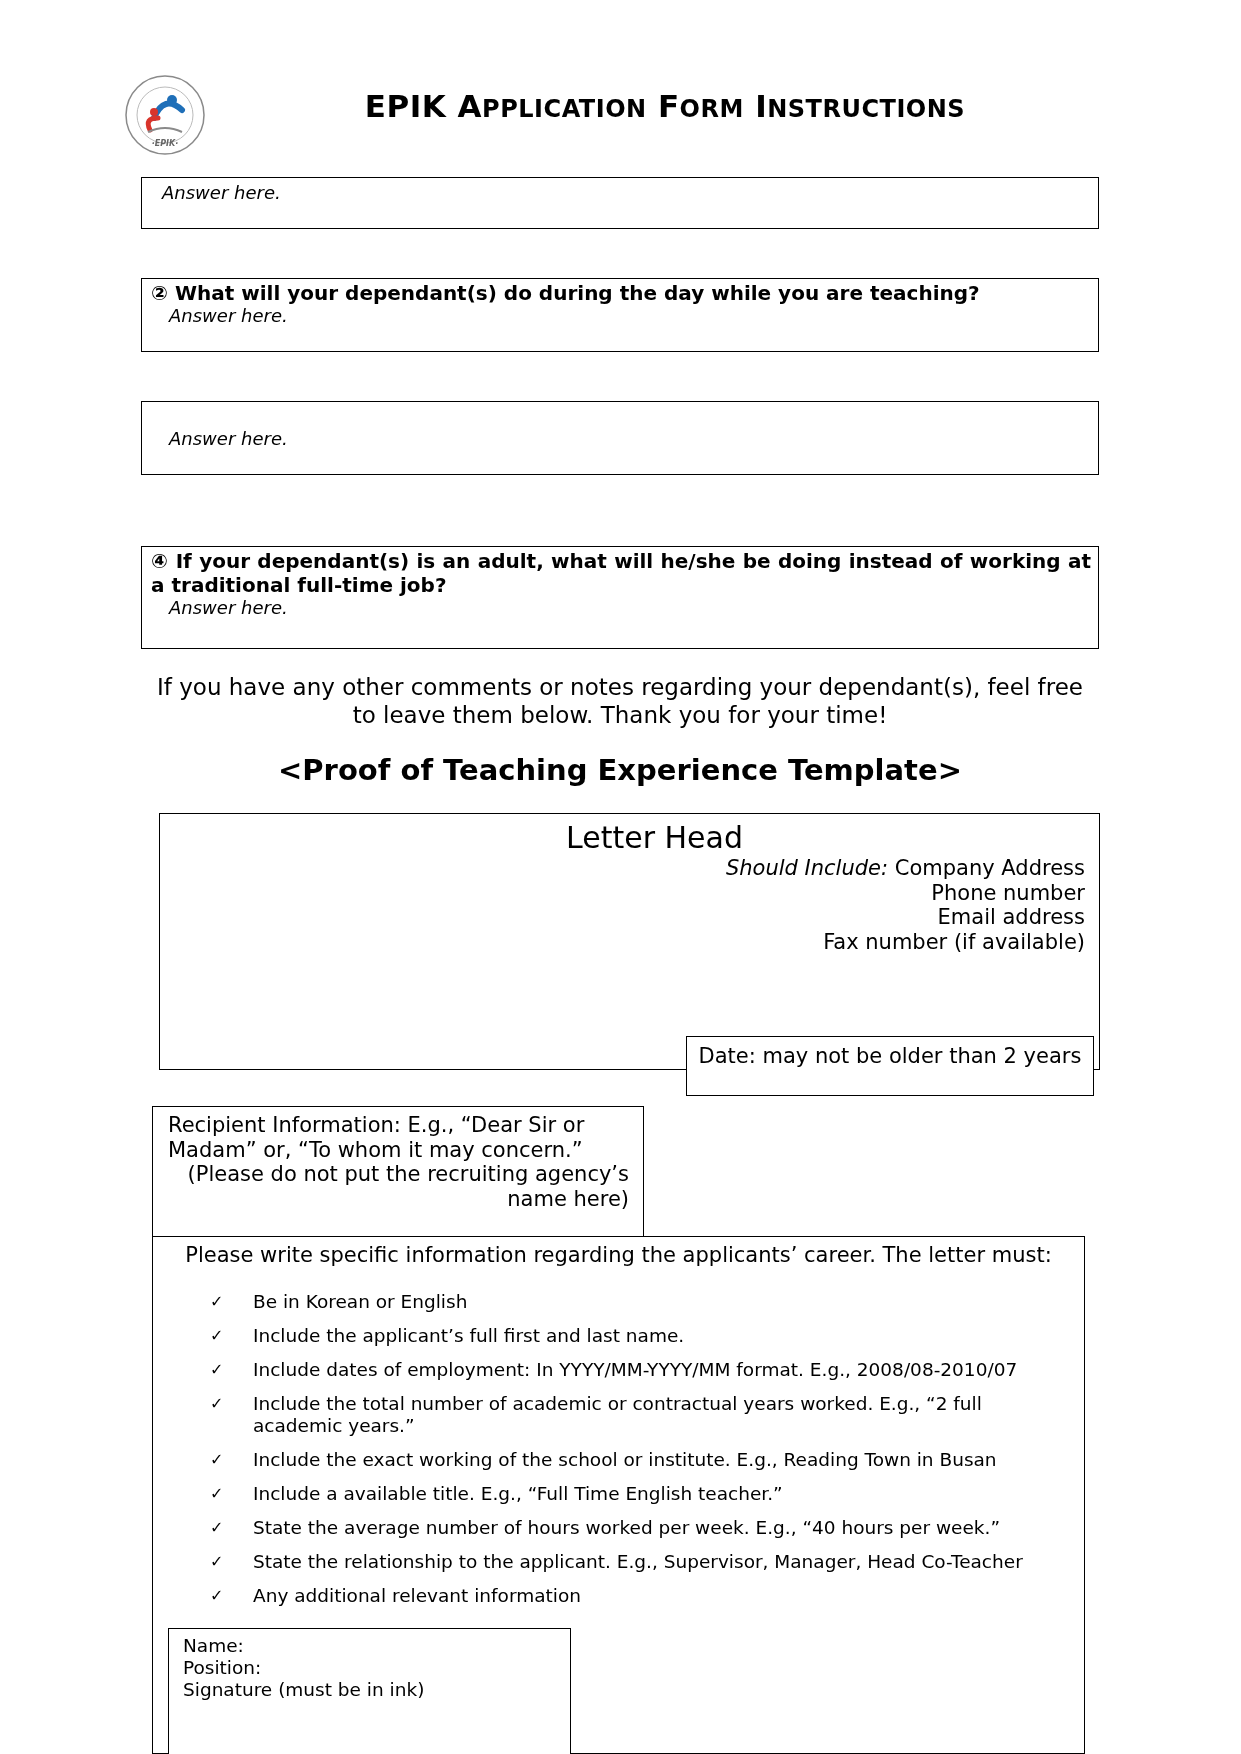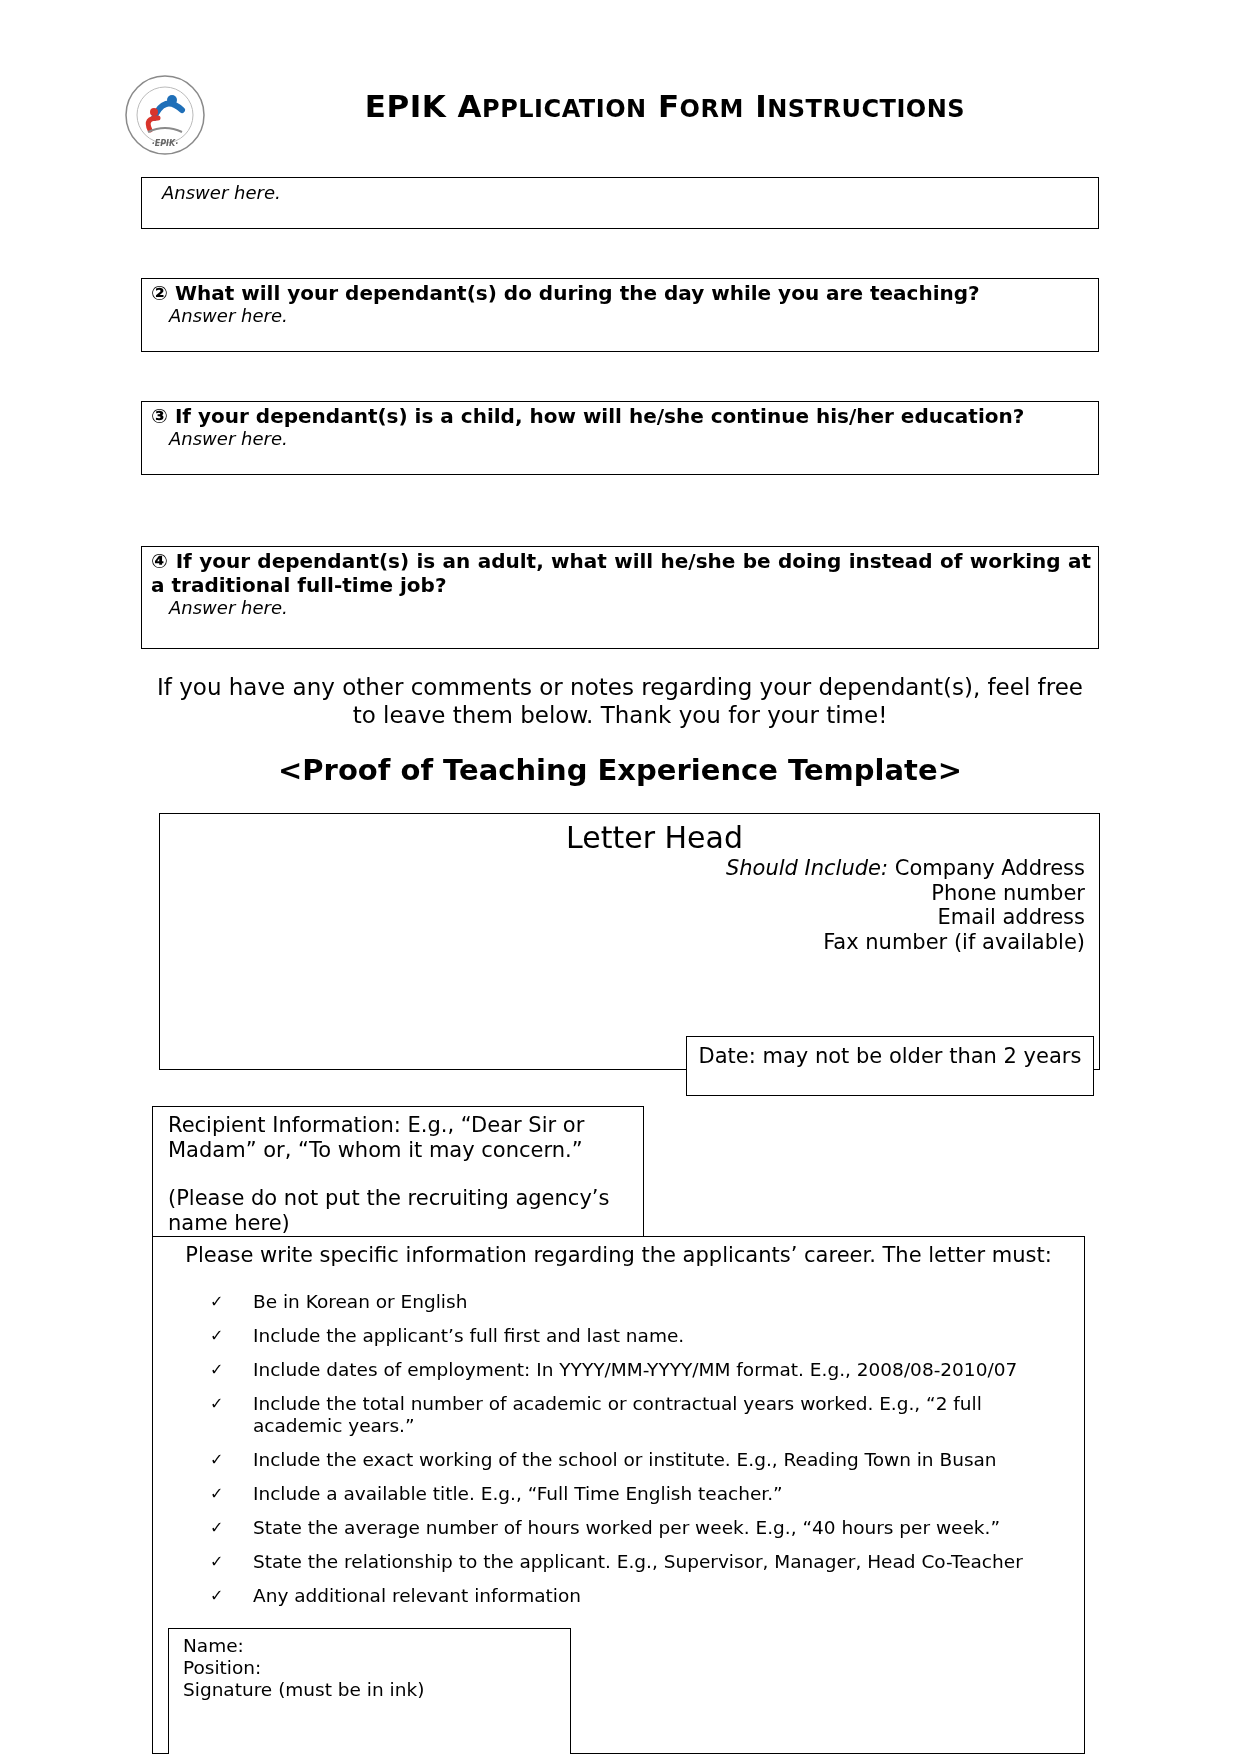--- a/index.html
+++ b/index.html
@@ -34,21 +34,21 @@
     }
     .proof-title {
       left: 150px; top: 753px; width: 940px; text-align: center;
       font-size: 29px; font-weight: bold;
     }
     .letterhead { left: 159px; top: 813px; width: 941px; height: 257px; }
     .lh-title { position: absolute; left: 0; width: 100%; top: 6px; text-align: center; font-size: 30px; padding-left: 50px; box-sizing: border-box; }
     .lh-lines { position: absolute; right: 14px; top: 42px; text-align: right; font-size: 21px; line-height: 24.5px; }
     .date-box { left: 686px; top: 1036px; width: 408px; height: 60px; text-align: center; font-size: 21px; line-height: 24px; padding-top: 7px; overflow: hidden; }
     .recipient { left: 152px; top: 1106px; width: 492px; height: 131px; font-size: 21px; line-height: 24.5px; padding: 6px 14px 0 15px; }
-    .recipient .center { text-align: left; margin-top: 24px; }
+    .recipient .center { text-align: right; }
     .career { left: 152px; top: 1236px; width: 933px; height: 518px; padding-left: 40px; }
     .career-intro { position: absolute; left: 0; width: 100%; top: 6px; text-align: center; font-size: 21px; }
     .check-list { position: absolute; left: 0; top: 54px; width: 100%; margin: 0; padding: 0; list-style: none; }
     .check-list li { position: relative; padding-left: 100px; padding-right: 40px; font-size: 18.5px; line-height: 22px; margin-bottom: 12px; }
     .check-list li .chk { position: absolute; left: 57px; top: 0; font-size: 16px; }
     .signature { left: 168px; top: 1628px; width: 403px; height: 134px; font-size: 18.5px; line-height: 22px; padding: 6px 14px; }
   </style>
 </head>
 <body>
 
@@ -75,21 +75,20 @@
 <div class="box q1">
   <span class="ans">Answer here.</span>
 </div>
 
 <div class="box q2">
   <div class="q"><span>②</span> <span>What will your dependant(s) do during the day while you are teaching?</span></div>
   <span class="ans">Answer here.</span>
 </div>
 
 <div class="box q3">
-  <div class="q"><span>③</span> <span>If your dependant(s) is a child, how will he/she continue his/her education?</span></div>
   <span class="ans">Answer here.</span>
 </div>
 
 <div class="box q4">
   <div class="q"><span>④</span> <span>If your dependant(s) is an adult, what will he/she be doing instead of working at a traditional full-time job?</span></div>
   <span class="ans">Answer here.</span>
 </div>
 
 <div class="abs comments">If you have any other comments or notes regarding your dependant(s), feel free to leave them below. Thank you for your time!</div>
 

